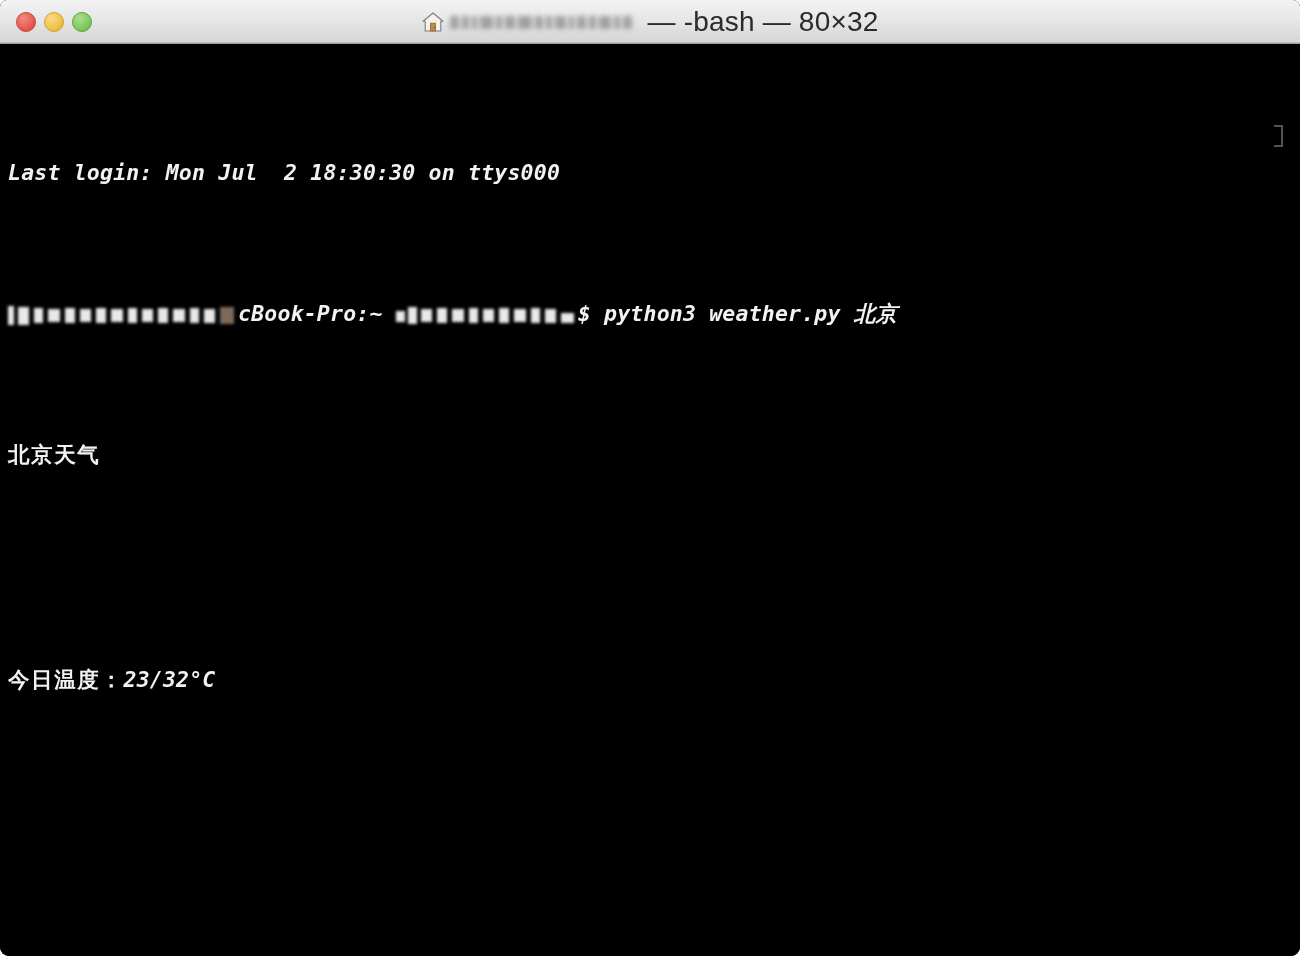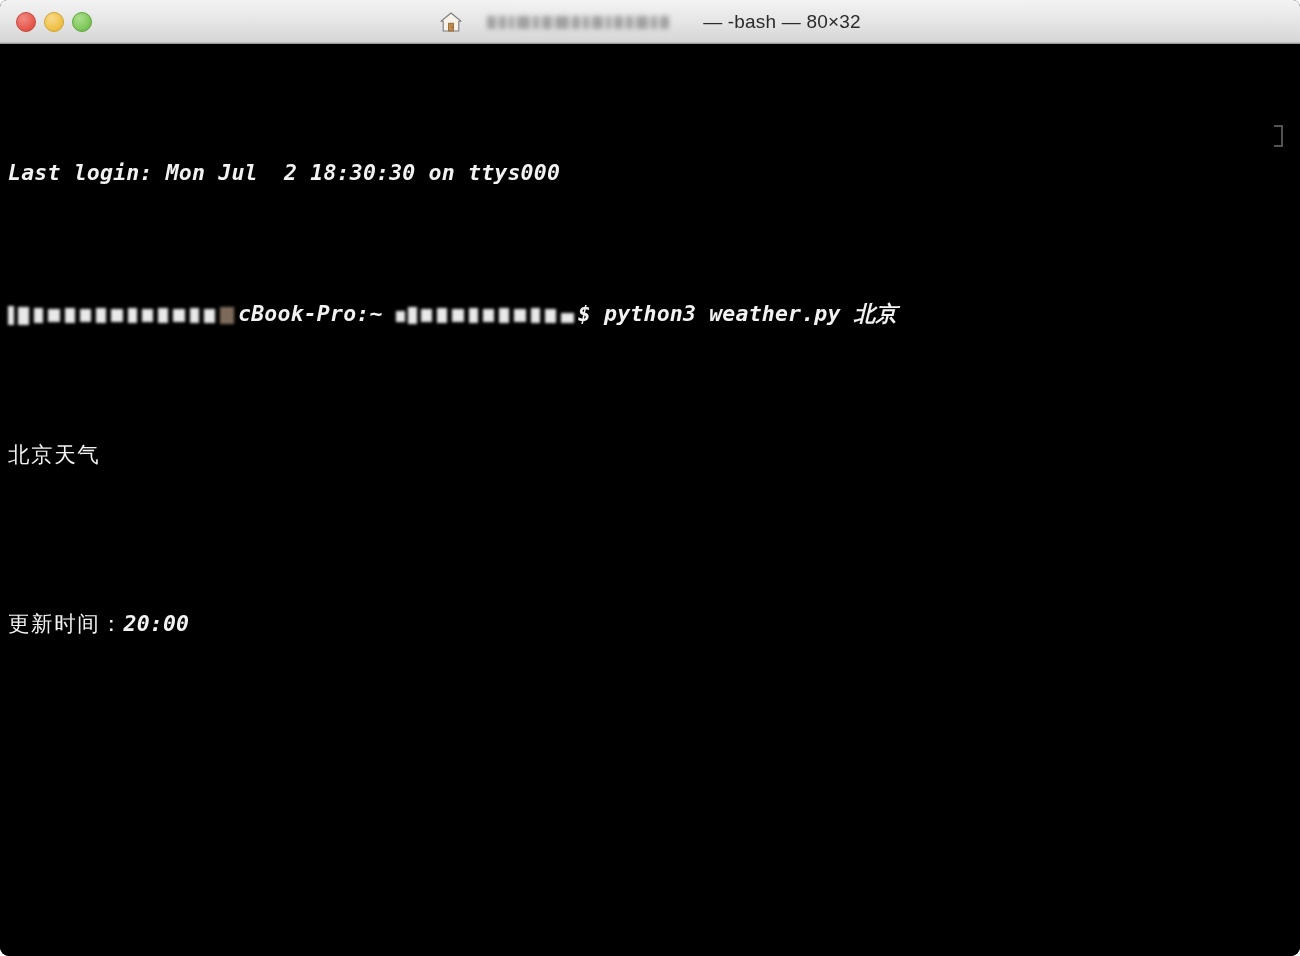--- a/index.html
+++ b/index.html
@@ -56,23 +56,23 @@
     border-radius: 50%;
     box-sizing: border-box;
   }
   .tl-close  { background: radial-gradient(circle at 36% 30%, #f08a80 0%, #e6594f 62%, #cf4339 100%); border: 1px solid #c6463c; }
   .tl-min    { background: radial-gradient(circle at 36% 30%, #f8d98a 0%, #efc248 62%, #dba92e 100%); border: 1px solid #cfa32c; }
   .tl-max    { background: radial-gradient(circle at 36% 30%, #abdf8e 0%, #80c85b 62%, #64ae41 100%); border: 1px solid #5ea33d; }
 
   #title-text {
     display: flex;
     align-items: center;
-    gap: 22px;
+    gap: 3px;
     font-family: "Liberation Sans", sans-serif;
-    font-size: 19px;
+    font-size: 28px;
     color: #2b2b2b;
     letter-spacing: 0.2px;
     white-space: nowrap;
   }
   #home-icon { display: block; }
 
   
   .title-redact {
     display: inline-block;
     width: 196px;
@@ -108,21 +108,21 @@
     font-family: "DejaVu Sans Mono", monospace;
     font-style: oblique;
     font-weight: 700;
     font-size: 21.5px;
     line-height: 28.2px;
     color: #f2f2f2;
     white-space: pre;
     letter-spacing: 0.2px;
   }
   .line { height: 28.2px; position: relative; white-space: pre; }
-  .cjk { font-family: "DejaVu Sans", sans-serif; font-style: normal; font-weight: 400; letter-spacing: 1.6px; text-align: center; }
+  .cjk { font-family: "DejaVu Sans", sans-serif; font-style: normal; font-weight: 700; letter-spacing: 1.6px; text-align: center; }
 
   
   .redact {
     display: inline-block;
     position: relative;
     height: 22px;
     vertical-align: -5px;
     overflow: hidden;
     filter: blur(1.5px);
   }
@@ -227,23 +227,23 @@
              <i style="left:135px; top:4px;  width:9px;  height:15px;"></i>
              <i style="left:149px; top:5px;  width:11px; height:14px;"></i>
              <i style="left:165px; top:9px;  width:13px; height:10px;"></i>
            </span><span>$</span><span>&nbsp;</span><span>python3 weather.py 北京</span></div>
 
       
       <div class="line"><span class="cjk">北京天气</span></div>
 
       
 
-      <div class="line"><span class="cjk">更新时间：</span><span>20:00</span></div>
-
-
+
+
+      <div class="line"><span class="cjk">今日温度：</span><span>23/32°C</span></div>
 
       
 
       
       
 
       
 
       
       

